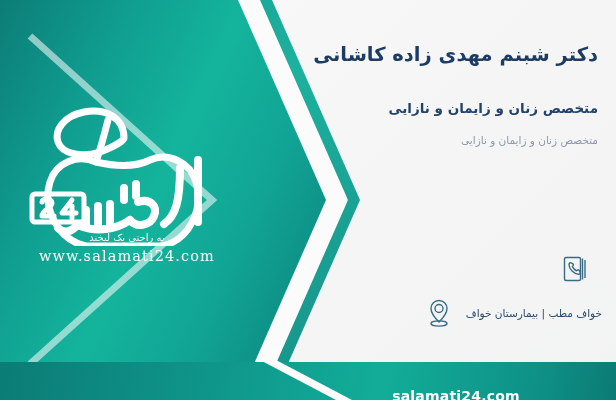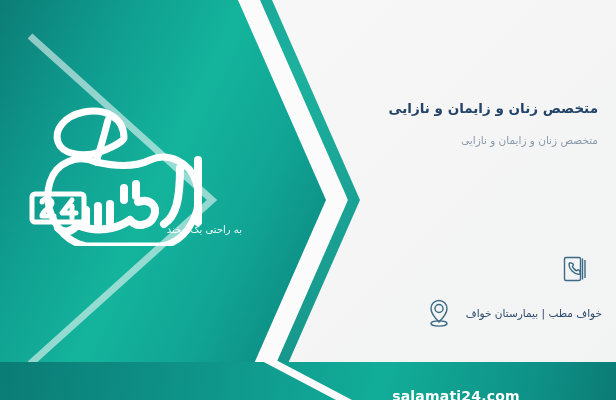--- a/index.html
+++ b/index.html
@@ -250,26 +250,28 @@
         <path d="M66 128 C60 136, 52 138, 46 132"></path>
       </g>
 
       <g fill="none" stroke="#ffffff" stroke-width="5" stroke-linecap="round" stroke-linejoin="round">
         <rect x="20" y="98" width="52" height="28" rx="3"></rect>
         <path d="M30 106 C30 102, 40 102, 40 107 C40 112, 30 114, 30 120 L42 120"></path>
         <path d="M60 104 L50 117 L64 117 M60 110 L60 122"></path>
       </g>
     </svg>
 
-    <div style="position:absolute;left:0;top:122px;width:230px;text-align:right;">
+    <div style="position:absolute;left:0;top:130px;width:230px;text-align:center;">
       <span style="color:#ffffff;font-size:10px;letter-spacing:1px;opacity:.95;">به راحتی یک لبخند</span>
     </div>
 
+    <div class="logo-url">www.salamati24.com</div>
   </div>
 
+  <div class="doctor-name">دکتر شبنم مهدی زاده کاشانی</div>
   <div class="specialty-main">متخصص زنان  و زایمان و نازایی</div>
   <div class="specialty-sub">متخصص زنان و زایمان و نازایی</div>
 
   <div class="info-row phone">
     <span class="info-icon">
       <svg width="26" height="28" viewBox="0 0 26 28" fill="none" stroke="#3b6a86" stroke-width="1.4">
         <rect x="2.5" y="2.5" width="16" height="23" rx="1.5"></rect>
         <line x1="20.5" y1="3.5" x2="20.5" y2="24.5"></line>
         <line x1="23" y1="5" x2="23" y2="23"></line>
         <path d="M7 9.5 c0 -1.2 1 -2 2 -1.6 l1.6 .8 c.8 .4 1 1.2 .5 1.9 l-.7 1

